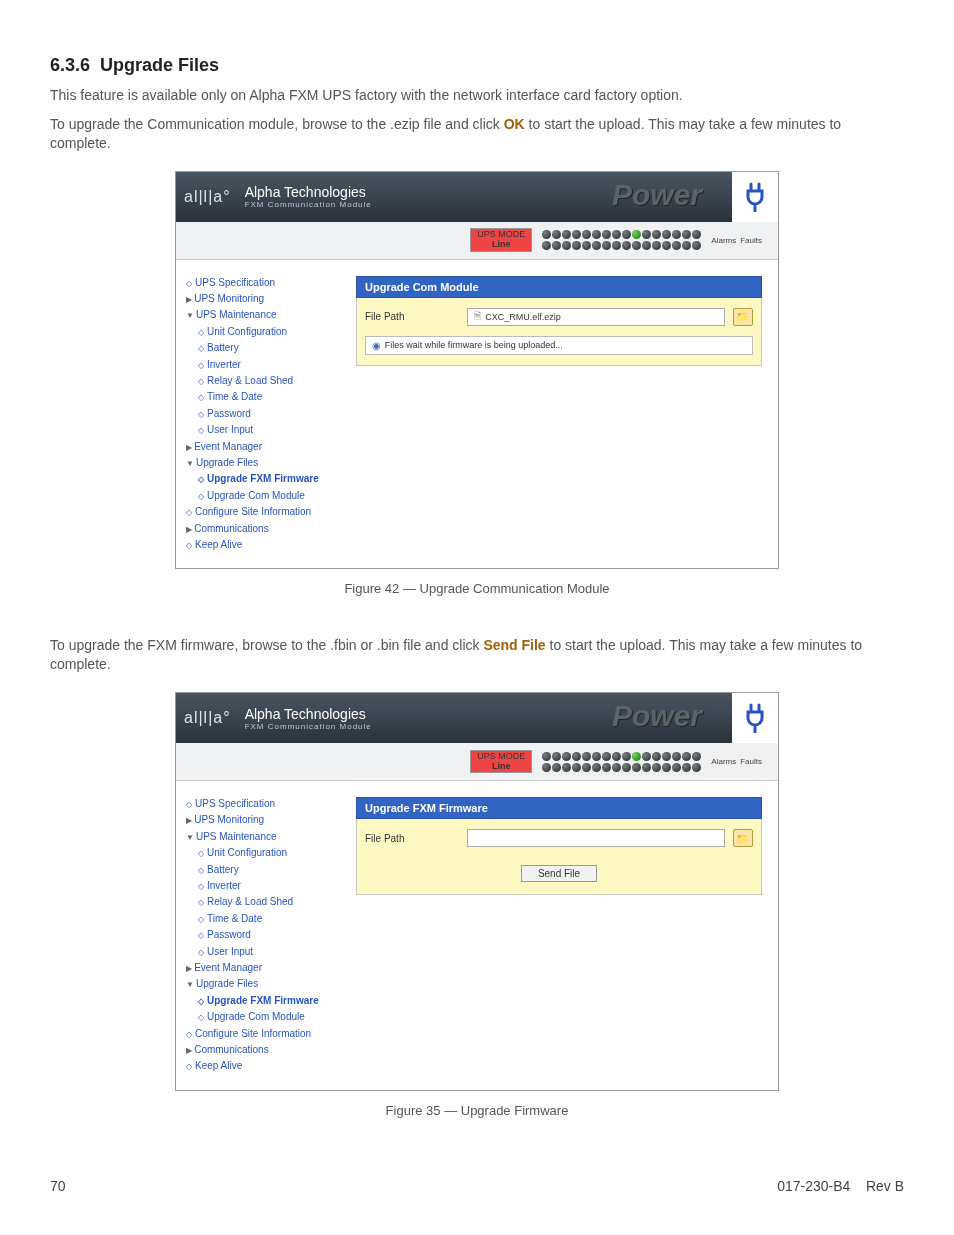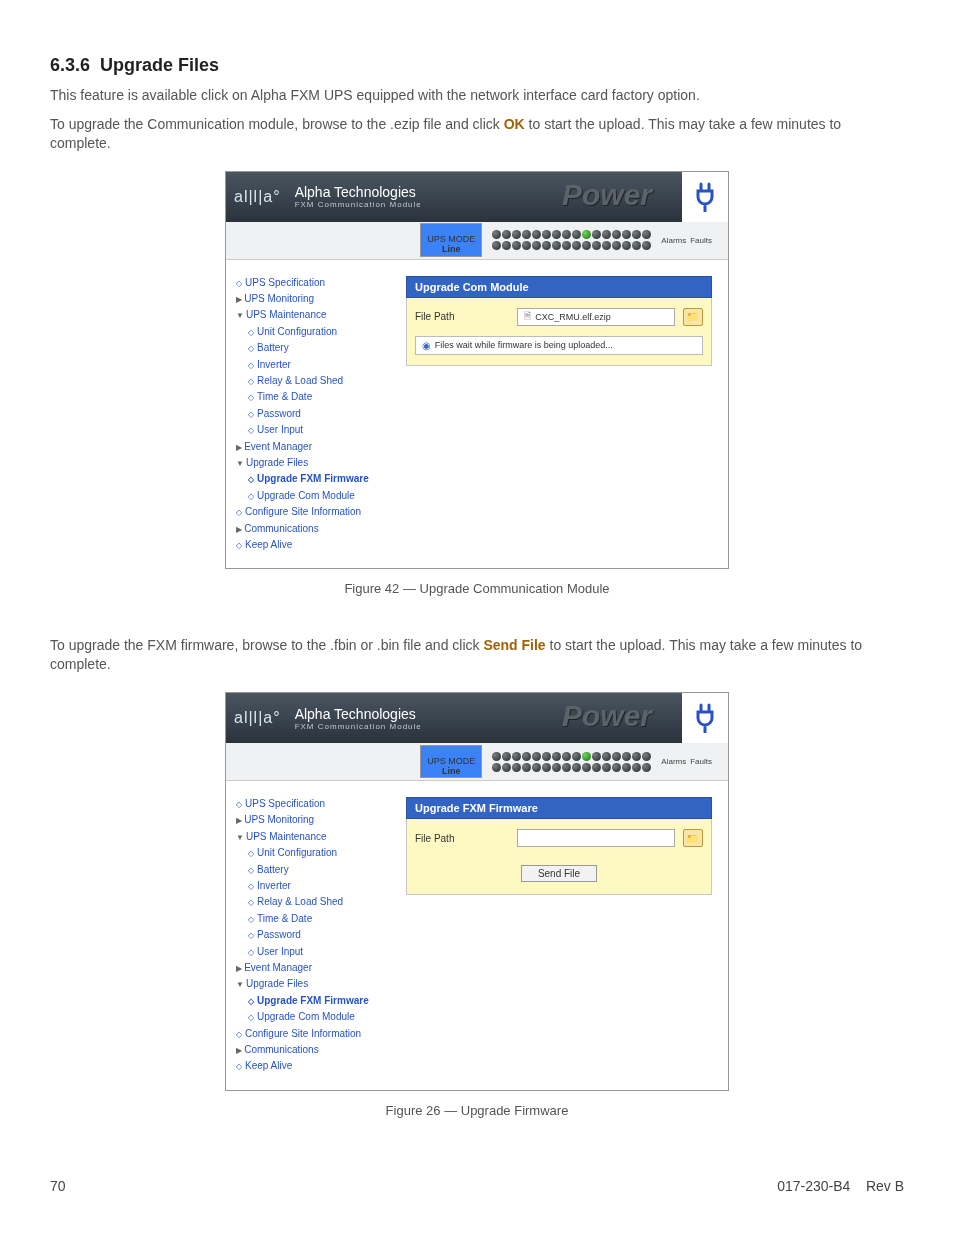--- a/index.html
+++ b/index.html
@@ -3,21 +3,21 @@
 <meta charset="utf-8">
 <style>
   * { margin: 0; padding: 0; box-sizing: border-box; }
   body { font-family: Arial, Helvetica, sans-serif; font-size: 14px; color: #333; background: #fff; width: 954px; margin: 0 auto; padding: 55px 50px 40px 50px; }
   h2 { font-size: 18px; font-weight: bold; color: #222; margin-bottom: 10px; }
   p.body-text { font-size: 14px; color: #555; line-height: 1.35; margin-bottom: 10px; }
   .bold-inline { font-weight: bold; color: #a16207; }
   .figure-caption { text-align: center; font-size: 13px; color: #555; margin: 10px 0 40px 0; }
 
   .screenshot {
-    width: 504px; margin: 18px auto 12px auto;
+    width: 604px; margin: 18px auto 12px auto;
     border: 1px solid #999;
     background: #fff;
   }
   .ss-header {
     background: linear-gradient(#4a5560, #2a333c);
     height: 50px;
     display: flex; align-items: center;
     position: relative;
     padding-left: 8px;
   }
@@ -37,22 +37,22 @@
     display: flex; align-items: center; justify-content: center;
     color: #2753c2; font-size: 22px;
   }
   .ss-statusbar {
     height: 38px; background: #eff1f2;
     border-bottom: 1px solid #ccc;
     display: flex; align-items: center; justify-content: flex-end;
     padding-right: 16px; gap: 10px;
   }
   .ups-mode-box {
-    background: #3b82f6; border: 1px solid #999;
-    font-size: 9px; text-align: center; padding: 11px 6px 1px 6px;
+    background: #ef4444; border: 1px solid #999;
+    font-size: 9px; text-align: center; padding: 1px 6px 1px 6px;
     line-height: 1.1; color: #333;
   }
   .ups-mode-box .mode-line { font-weight: bold; }
   .led-strip {
     display: flex; flex-direction: column; gap: 2px;
   }
   .led-row { display: flex; gap: 1px; }
   .led {
     width: 9px; height: 9px; border-radius: 50%;
     background: radial-gradient(circle at 3px 3px, #7a7f82, #1f2426);
@@ -119,21 +119,21 @@
     font-size: 14px; color: #444;
   }
 </style>
 </head>
 <body>
 
 <h2>
   <span>6.3.6</span>&nbsp;&nbsp;<span>Upgrade Files</span>
 </h2>
 
-<p class="body-text">This feature is available click on Alpha FXM UPS equipped with the network interface card factory option.</p>
+<p class="body-text">This feature is available only on Alpha FXM UPS factory with the network interface card factory option.</p>
 
 <p class="body-text">
   <span>To upgrade the Communication module, browse to the .ezip file and click </span><span class="bold-inline">OK</span><span> to start the upload. This may take a few minutes to complete.</span>
 </p>
 
 <div class="screenshot">
   <div class="ss-header">
     <span class="logo-text">al|l|a°</span>
     <div class="ss-title">
       <div class="ss-title-main">Alpha Technologies</div>
@@ -331,20 +331,20 @@
           </div>
           <span class="browse-btn">📁</span>
         </div>
         <div class="send-row">
           <span class="send-btn">Send File</span>
         </div>
       </div>
     </div>
   </div>
 </div>
-<div class="figure-caption">Figure 26  —  Upgrade Firmware</div>
+<div class="figure-caption">Figure 35  —  Upgrade Firmware</div>
 
 <div class="page-footer">
   <span>70</span>
   <span>
     <span>017-230-B4</span>&nbsp;&nbsp;&nbsp;&nbsp;<span>Rev B</span>
   </span>
 </div>
 
 </body></html>

